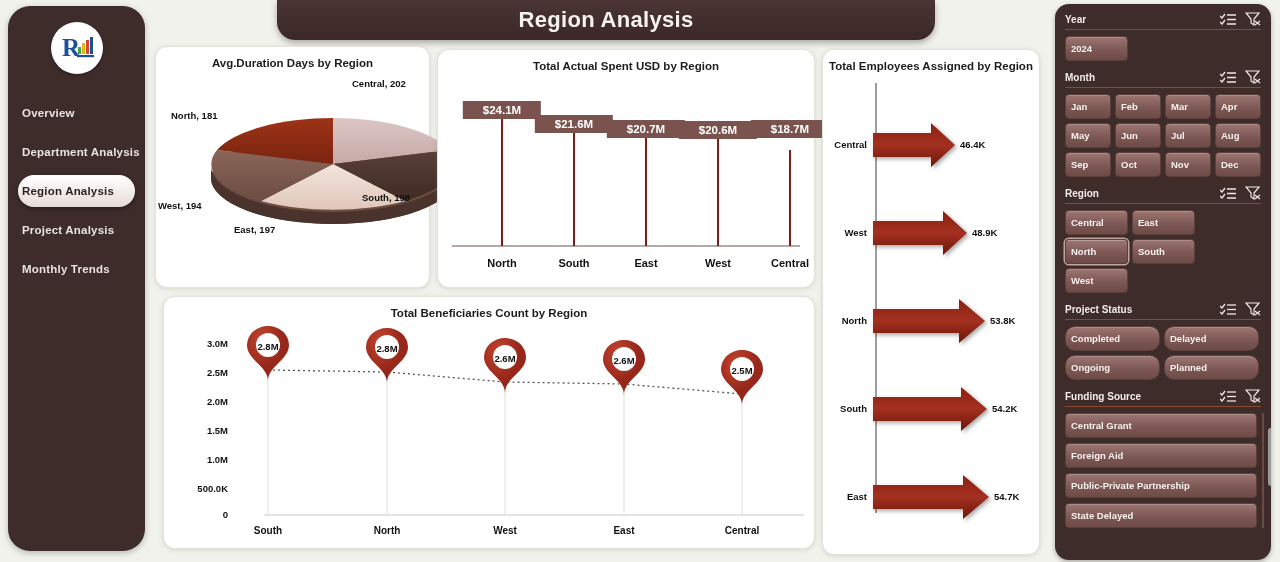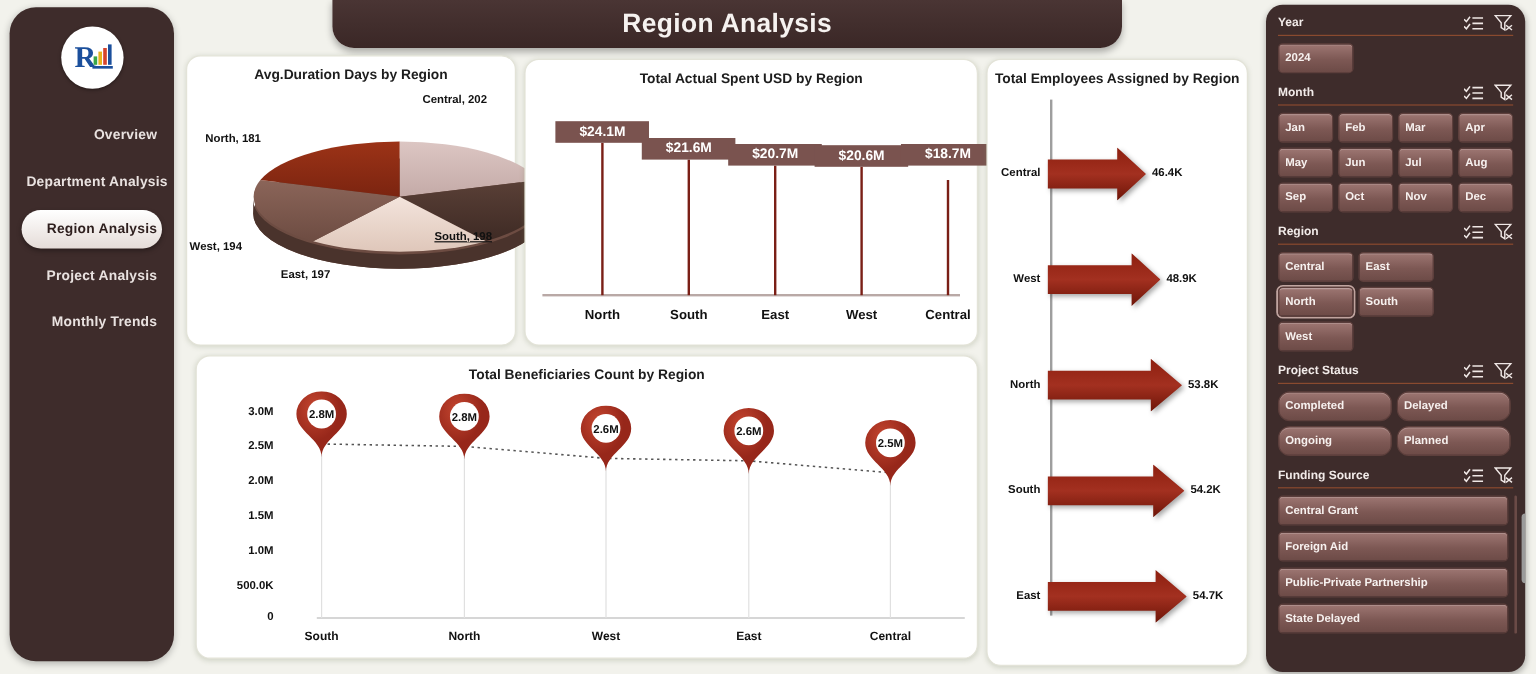--- a/index.html
+++ b/index.html
@@ -14,21 +14,21 @@
     position: absolute; left: 8px; top: 6px; width: 137px; height: 545px;
     background: #3e2c2b; border-radius: 22px;
     display: flex; flex-direction: column; align-items: center;
     box-shadow: 0 2px 6px rgba(0,0,0,.25);
   }
   .logo-wrap { margin-top: 16px; width: 52px; height: 52px; border-radius: 50%;
     background: #ffffff; display:flex; align-items:center; justify-content:center;
     box-shadow: 0 1px 3px rgba(0,0,0,.4); overflow:hidden;}
   .nav { width: 100%; margin-top: 16px; }
   .nav-item {
-    text-align: right; color: #e9e2e0; font-size: 11.5px; font-weight: bold;
+    text-align: left; color: #e9e2e0; font-size: 11.5px; font-weight: bold;
     padding: 10px 4px; margin: 7px 10px; border-radius: 16px; letter-spacing: .2px;
     white-space: nowrap;
   }
   .nav-item.active {
     background: linear-gradient(180deg,#ffffff 0%, #e5dcd8 100%);
     color: #2e1f1e; box-shadow: 0 2px 4px rgba(0,0,0,.35);
   }
   
   .title-banner {
     position: absolute; left: 277px; top: 0px; width: 658px; height: 40px;
@@ -170,21 +170,21 @@
         <g transform="scale(1,0.377)">
           <path d="M0,0 L0,-122 A122,122 0 0 1 116,-37 Z" fill="url(#pCentral)"></path>
           <path d="M0,0 L116,-37 A122,122 0 0 1 72,98 Z" fill="url(#pSouth)"></path>
           <path d="M0,0 L72,98 A122,122 0 0 1 -72,98 Z" fill="url(#pEast)"></path>
           <path d="M0,0 L-72,98 A122,122 0 0 1 -116,-37 Z" fill="url(#pWest)"></path>
           <path d="M0,0 L-116,-37 A122,122 0 0 1 0,-122 Z" fill="url(#pNorth)"></path>
         </g>
       </g>
     </svg>
     <div class="pie-label" style="left:196px; top:6px; text-align:center;">Central, 202</div>
-    <div class="pie-label" style="left:206px; top:120px;text-decoration:underline;">South, 198</div>
+    <div class="pie-label" style="left:206px; top:120px;">South, 198</div>
     <div class="pie-label" style="left:78px; top:152px;">East, 197</div>
     <div class="pie-label" style="left:2px; top:128px;">West, 194</div>
     <div class="pie-label" style="left:15px; top:38px;">North, 181</div>
   </div>
 </div>
 
 <div class="card" id="card-spent">
   <div class="card-title">Total Actual Spent USD by Region</div>
   <div class="lolli-stage">
     <div class="lolli-axis"></div>

